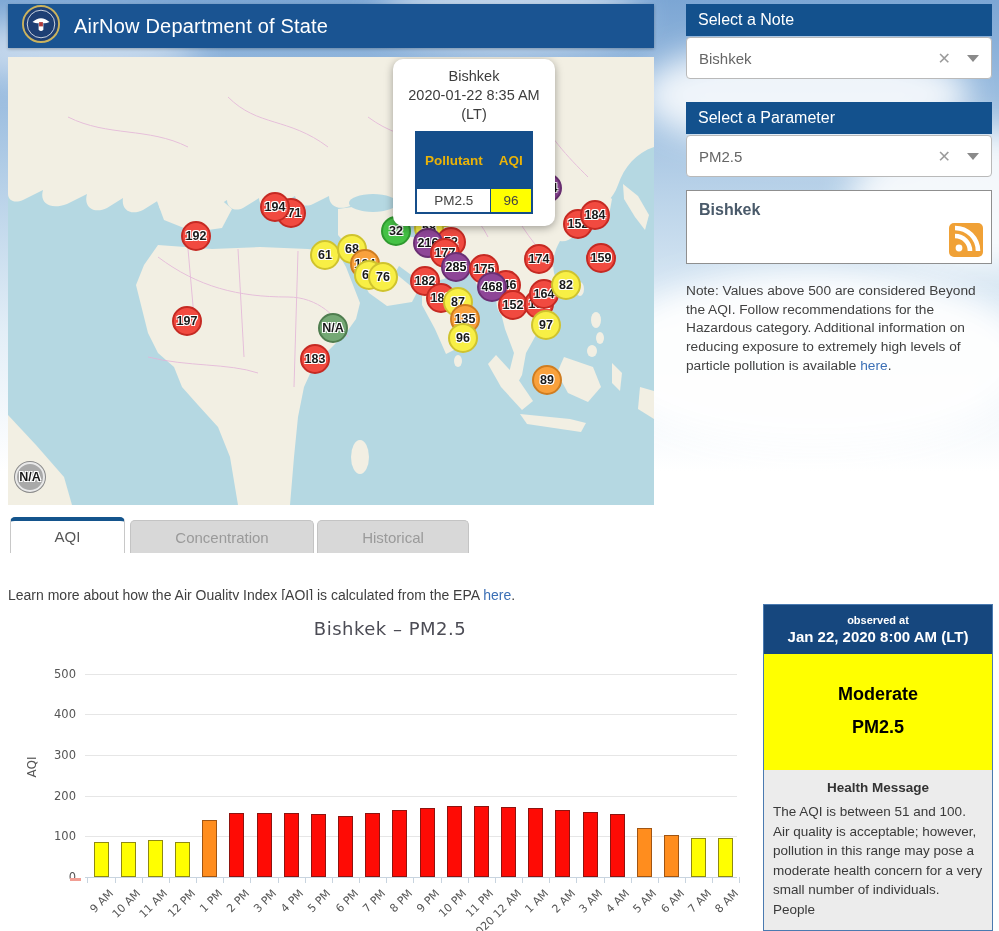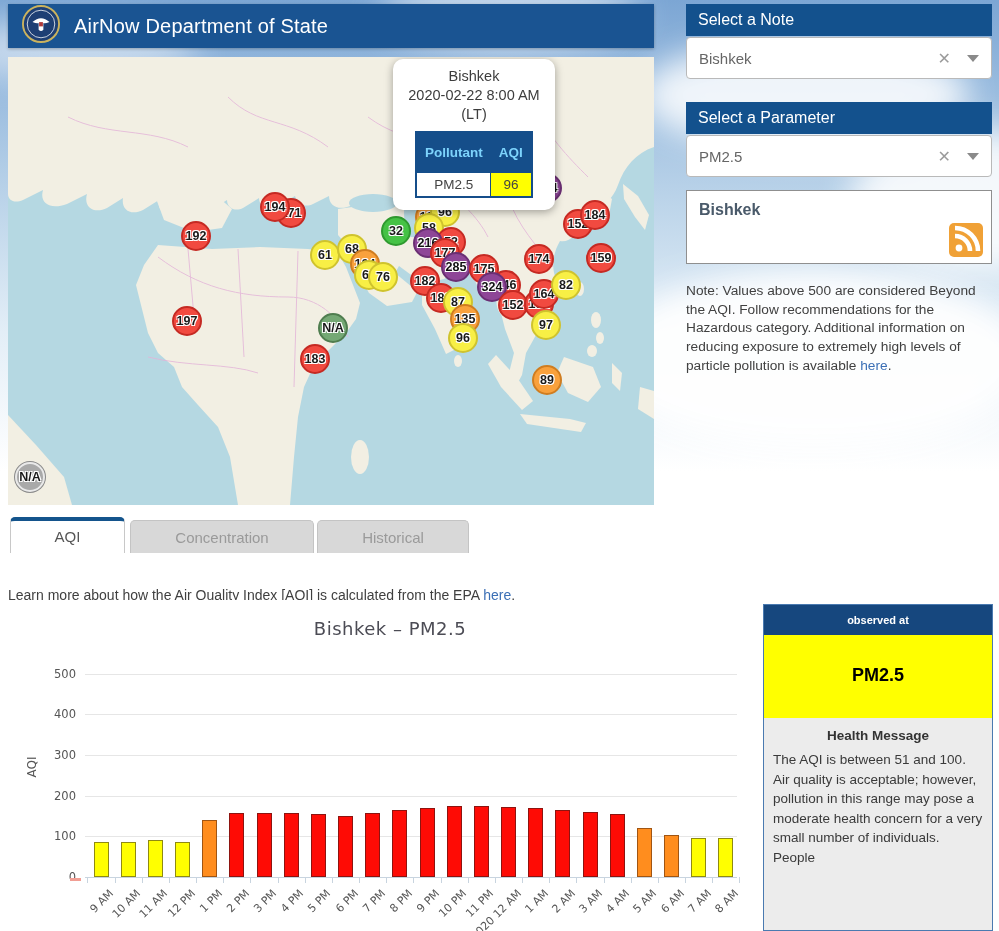--- a/index.html
+++ b/index.html
@@ -39,21 +39,21 @@
 
   
   .popup { position:absolute; left:385px; top:2px; width:162px; background:#fff;
     border-radius:10px; box-shadow:0 2px 8px rgba(0,0,0,.35); padding:8px 10px 12px;
     text-align:center; z-index:30; }
   .popup-tail { position:absolute; left:414px; top:123px; z-index:29;
     width:0; height:0; border-left:13px solid transparent; border-right:13px solid transparent;
     border-top:15px solid #fff; filter:drop-shadow(0 2px 2px rgba(0,0,0,.2)); }
   .popup-city, .popup-dt { font-size:14.5px; color:#3d3d3d; line-height:1.3; }
   .popup-table { margin:7px auto 0; border-collapse:collapse; border:2px solid #154e8a; }
-  .popup-table th { background:#154e8a; color:#7dd3fc; font-size:13.5px; font-weight:bold; padding:12px 8px; }
+  .popup-table th { background:#154e8a; color:#eab308; font-size:13.5px; font-weight:bold; padding:20px 8px; }
   .popup-table td { font-size:13.5px; color:#444; padding:4px 8px; border:1px solid #154e8a; text-align:center; }
   .cell-aqi { background:#ffff00; color:#222; }
 
   
   .panel-hdr { position:absolute; width:306px; height:32px; background:#13518d;
     color:#fff; font-size:16px; font-weight:500; line-height:32px; padding-left:12px; }
   .sel { position:absolute; width:306px; height:42px; background:#fff;
     border:1px solid #b9b9b9; border-radius:4px; display:flex; align-items:center; padding:0 12px; cursor:pointer; }
   .sel-val { flex:1; font-size:15px; color:#666; }
   .x-icon { color:#9b9b9b; font-size:16px; padding:0 6px; cursor:pointer; }
@@ -207,21 +207,21 @@
         <div class="marker m-orange" style="left: 407px; top: 145px;">136</div>
         <div class="marker m-yellow" style="left: 422px; top: 140px;">96</div>
         <div class="marker m-yellow" style="left: 406px; top: 156px;">58</div>
         <div class="marker m-red" style="left: 428px; top: 170px;">52</div>
         <div class="marker m-purple" style="left: 405px; top: 171px;">216</div>
         <div class="marker m-red" style="left: 422px; top: 181px;">177</div>
         <div class="marker m-purple" style="left: 433px; top: 195px;">285</div>
         <div class="marker m-red" style="left: 461px; top: 197px;">175</div>
         <div class="marker m-red" style="left: 402px; top: 209px;">182</div>
         <div class="marker m-red" style="left: 483px; top: 213px;">246</div>
-        <div class="marker m-purple" style="left: 469px; top: 215px;">324</div>
+        <div class="marker m-purple" style="left: 469px; top: 215px;">468</div>
         <div class="marker m-red" style="left: 418px; top: 226px;">186</div>
         <div class="marker m-yellow" style="left: 435px; top: 230px;">87</div>
         <div class="marker m-orange" style="left: 442px; top: 247px;">135</div>
         <div class="marker m-yellow" style="left: 440px; top: 266px;">96</div>
         <div class="marker m-red" style="left: 490px; top: 233px;">152</div>
         <div class="marker m-red" style="left: 516px; top: 232px;">152</div>
         <div class="marker m-red" style="left: 521px; top: 222px;">164</div>
         <div class="marker m-red" style="left: 516px; top: 187px;">174</div>
         <div class="marker m-yellow" style="left: 543px; top: 213px; text-align: center;">82</div>
         <div class="marker m-yellow" style="left: 523px; top: 253px;">97</div>
@@ -232,21 +232,21 @@
         <div class="marker m-red" style="left: 570px; top: 186px; margin-left: 8px;">159</div>
         <div class="marker m-red" style="left: 164px; top: 249px;">197</div>
         <div class="marker m-na_green" style="left: 310px; top: 256px;">N/A</div>
         <div class="marker m-red" style="left: 292px; top: 287px;">183</div>
         <div class="marker m-na_gray" style="left: 7px; top: 405px;">N/A</div>
       </div>
     
     <div class="popup-tail"></div>
     <div class="popup">
       <div class="popup-city">Bishkek</div>
-      <div class="popup-dt">2020-02-22 8:00 AM (LT)</div>
+      <div class="popup-dt">2020-01-22 8:35 AM (LT)</div>
       <table class="popup-table">
         <tbody>
             <tr>
           <th>Pollutant</th>
           <th>AQI</th>
         </tr>
         <tr>
           <td>PM2.5</td>
           <td class="cell-aqi">96</td>
         </tr>
@@ -379,22 +379,24 @@
         <div class="xtick" style="left: 685.155px; top: 277px;"></div>
         <div class="xtick" style="left: 712.325px; top: 277px;"></div>
         <div class="xtick" style="left: 739.495px; top: 277px;"></div>
       </div>
     <div class="red-dash"></div>
   </div>
 
   <div class="cc">
     <div class="cc-hdr">
       <div class="cc-sub">observed at</div>
+      <div class="cc-dt">Jan 22, 2020 8:00 AM (LT)</div>
     </div>
     <div class="cc-aqi">
+      <div>Moderate</div>
       <div>PM2.5</div>
     </div>
     <div class="cc-health">
       <div class="cc-health-title">Health Message</div>
       <div class="cc-health-text">The AQI is between 51 and 100. Air quality is acceptable; however, pollution in this range may pose a moderate health concern for a very small number of individuals. People</div>
     </div>
   </div>
 
 </div>
 

